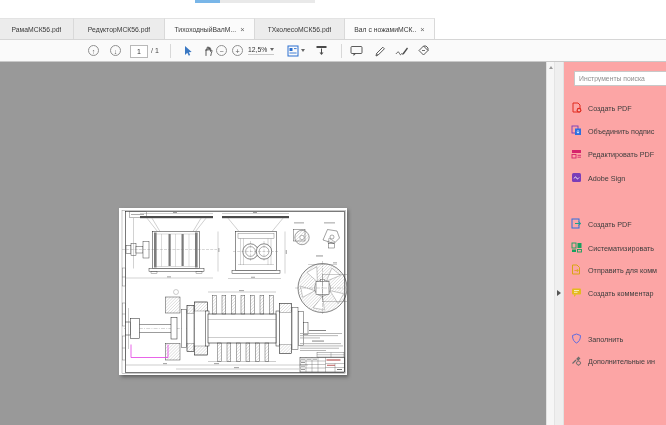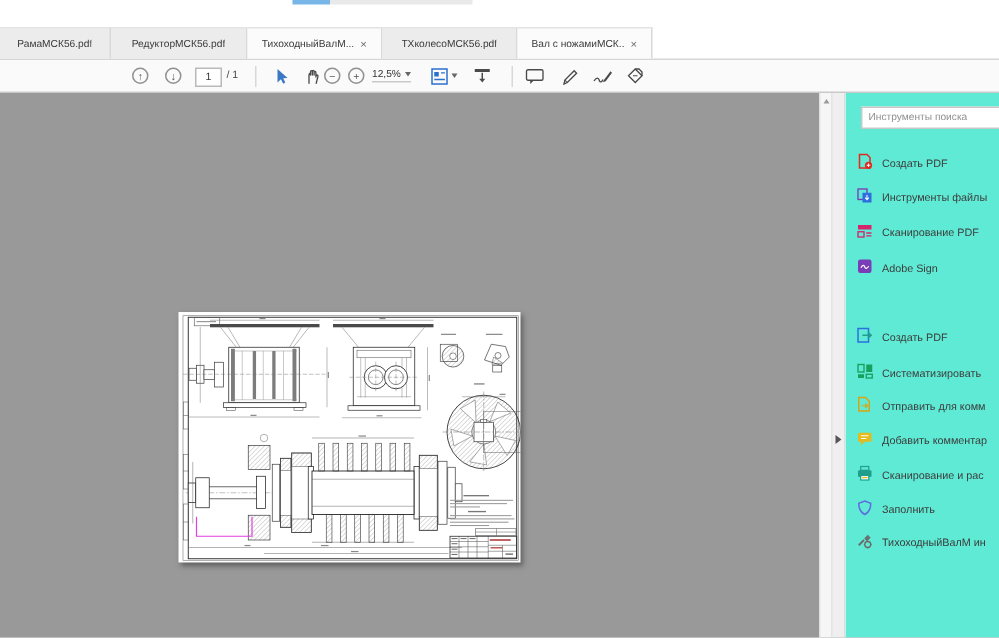--- a/index.html
+++ b/index.html
@@ -43,21 +43,21 @@
              border-left:1px solid #e2e2e2;box-sizing:border-box;}
   #scroll-up{position:absolute;left:1.5px;top:4px;width:0;height:0;
              border-left:2.5px solid transparent;border-right:2.5px solid transparent;
              border-bottom:3.5px solid #9a9a9a;}
   #collapse-strip{position:absolute;left:554px;top:62px;width:9px;height:363px;background:#efefef;
                   border-left:1px solid #e4e4e4;box-sizing:border-box;}
   #collapse-arrow{position:absolute;left:2px;top:228px;width:0;height:0;
                   border-top:3.2px solid transparent;border-bottom:3.2px solid transparent;
                   border-left:4px solid #555;}
   
-  #tools-panel{position:absolute;left:563px;top:62px;width:103px;height:363px;background:#5eead4;
+  #tools-panel{position:absolute;left:563px;top:62px;width:103px;height:363px;background:#fca5a5;
                border-left:1px solid #e2e2e2;box-sizing:border-box;overflow:hidden;}
   #tool-search{position:absolute;left:10px;top:9px;width:100px;height:15px;box-sizing:border-box;
                border:1px solid #c8c8c8;background:#fff;font-size:6.8px;color:#555;
                padding:0 4px;font-family:"Liberation Sans",sans-serif;}
   #tool-search::placeholder{color:#8f8f8f;}
   .tool-item{position:absolute;left:7px;height:14px;display:flex;align-items:flex-end;gap:6px;
              white-space:nowrap;cursor:default;}
   .tool-item .tlabel{font-size:7.2px;color:#3d3d3d;}
   .ticon{width:11px;height:11px;flex:0 0 auto;display:block;}
 </style>
@@ -410,31 +410,31 @@
     </svg>
     <span class="tlabel">Создать PDF</span>
   </div>
 
   <div class="tool-item" style="top:60px">
     <svg class="ticon" viewBox="0 0 11 11">
       <rect x="1" y="1" width="6" height="7" fill="none" stroke="#7a3db8" stroke-width="0.9"></rect>
       <rect x="4" y="3.5" width="6" height="6.5" fill="#2d6fdf"></rect>
       <path d="M7,5 L7,8 M5.8,6.8 L7,8.2 L8.2,6.8" stroke="#fff" stroke-width="0.7" fill="none"></path>
     </svg>
-    <span class="tlabel">Инструменты файлы</span>
+    <span class="tlabel">Объединить подпис</span>
   </div>
 
   <div class="tool-item" style="top:83px">
     <svg class="ticon" viewBox="0 0 11 11">
       <rect x="1" y="2" width="9" height="3" fill="#d6246c"></rect>
       <rect x="1" y="6.5" width="4" height="3.5" fill="none" stroke="#d6246c" stroke-width="0.9"></rect>
       <line x1="6.5" y1="7.3" x2="10" y2="7.3" stroke="#d6246c" stroke-width="0.9"></line>
       <line x1="6.5" y1="9.2" x2="10" y2="9.2" stroke="#d6246c" stroke-width="0.9"></line>
     </svg>
-    <span class="tlabel">Сканирование PDF</span>
+    <span class="tlabel">Редактировать PDF</span>
   </div>
 
   <div class="tool-item" style="top:107px">
     <svg class="ticon" viewBox="0 0 11 11">
       <rect x="1" y="1" width="9" height="9" rx="1.5" fill="#7a3db8"></rect>
       <path d="M3,6.5 C4,4.5 5,4.5 5.5,6 C6,7.5 7,7 8.2,5.5" stroke="#fff" stroke-width="0.8" fill="none"></path>
     </svg>
     <span class="tlabel">Adobe Sign</span>
   </div>
 
@@ -465,41 +465,32 @@
     <span class="tlabel">Отправить для комм</span>
   </div>
 
   <div class="tool-item" style="top:222px">
     <svg class="ticon" viewBox="0 0 11 11">
       <rect x="1" y="1.5" width="9" height="6" rx="1" fill="#e3bb1d"></rect>
       <polygon points="3,7.5 3,10 5.5,7.5" fill="#e3bb1d"></polygon>
       <line x1="3" y1="3.5" x2="8" y2="3.5" stroke="#fff" stroke-width="0.7"></line>
       <line x1="3" y1="5.3" x2="6.5" y2="5.3" stroke="#fff" stroke-width="0.7"></line>
     </svg>
-    <span class="tlabel">Добавить комментар</span>
-  </div>
-
-  <div class="tool-item" style="top:245px">
-    <svg class="ticon" viewBox="0 0 11 11">
-      <rect x="1" y="3.5" width="9" height="4.5" rx="0.8" fill="#1f9f8b"></rect>
-      <rect x="2.8" y="1" width="5.4" height="2.5" fill="none" stroke="#1f9f8b" stroke-width="0.8"></rect>
-      <rect x="2.8" y="7" width="5.4" height="3" fill="#fff" stroke="#1f9f8b" stroke-width="0.8"></rect>
-      <line x1="3.8" y1="8.4" x2="7.4" y2="8.4" stroke="#e3bb1d" stroke-width="0.7"></line>
-    </svg>
-    <span class="tlabel">Сканирование и рас</span>
-  </div>
+    <span class="tlabel">Создать комментар</span>
+  </div>
+
 
   <div class="tool-item" style="top:268px">
     <svg class="ticon" viewBox="0 0 11 11">
       <path d="M5.5,1 L9.5,2.5 C9.5,6.5 8,8.8 5.5,10 C3,8.8 1.5,6.5 1.5,2.5 Z" fill="none" stroke="#5f6ce0" stroke-width="1"></path>
     </svg>
     <span class="tlabel">Заполнить</span>
   </div>
 
   <div class="tool-item" style="top:290px">
     <svg class="ticon" viewBox="0 0 11 11">
       <path d="M1.5,8.5 L5,5 M8,2 L6,4 L7,5 L9,3" stroke="#6b6b6b" stroke-width="1.2" fill="none"></path>
       <circle cx="7.5" cy="8" r="2" fill="none" stroke="#6b6b6b" stroke-width="0.9"></circle>
       <path d="M7.5,5.4 L7.5,6.2 M7.5,9.8 L7.5,10.6 M4.9,8 L5.7,8 M9.3,8 L10.1,8" stroke="#6b6b6b" stroke-width="0.8"></path>
     </svg>
-    <span class="tlabel">ТихоходныйВалМ ин</span>
+    <span class="tlabel">Дополнительные ин</span>
   </div>
 </div>
 
 </body></html>

